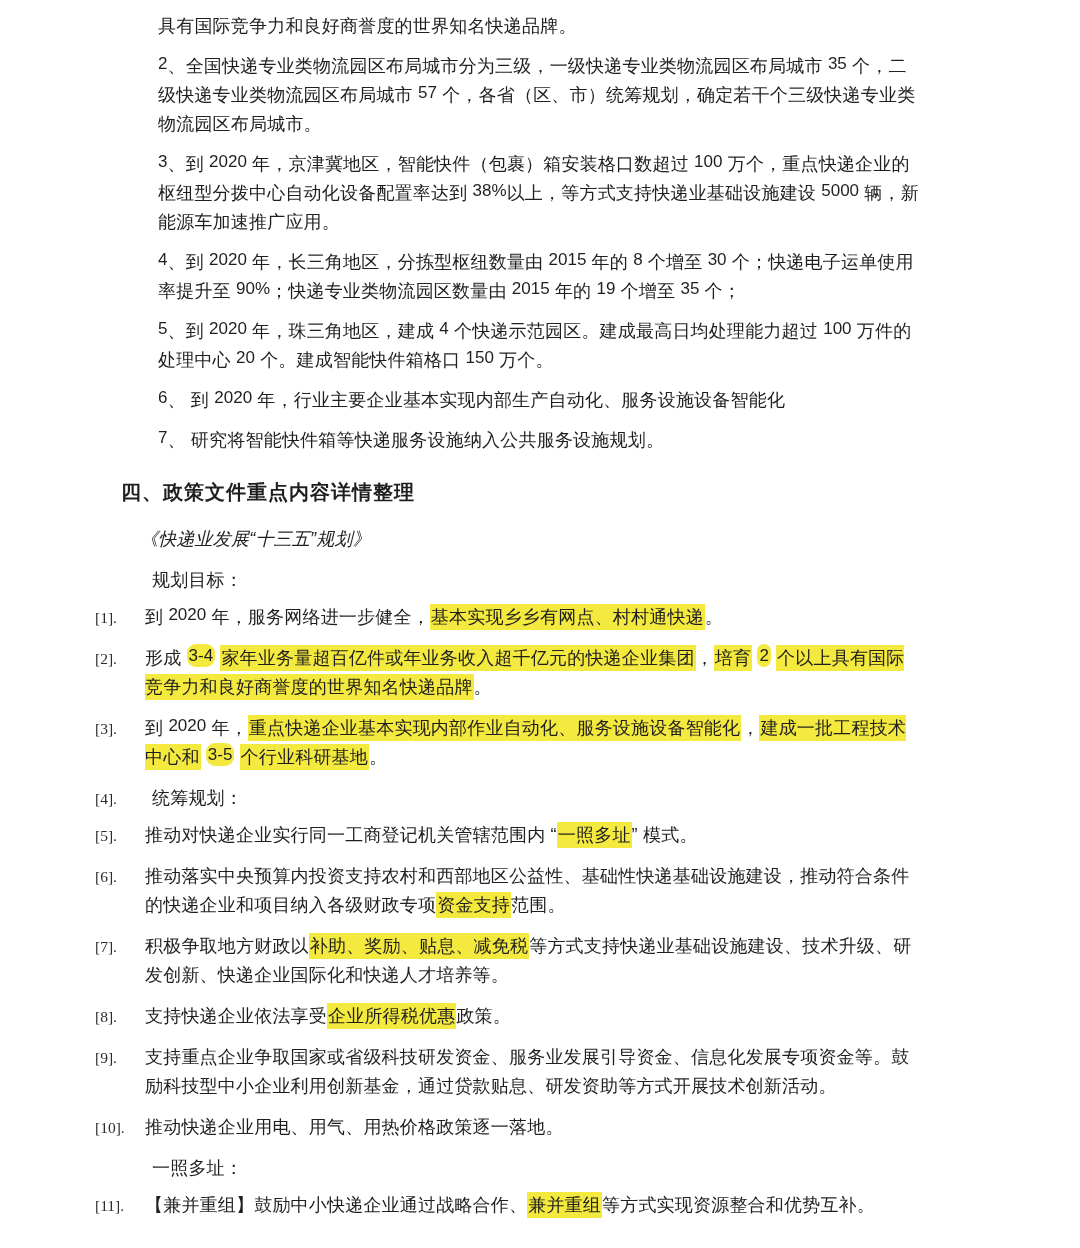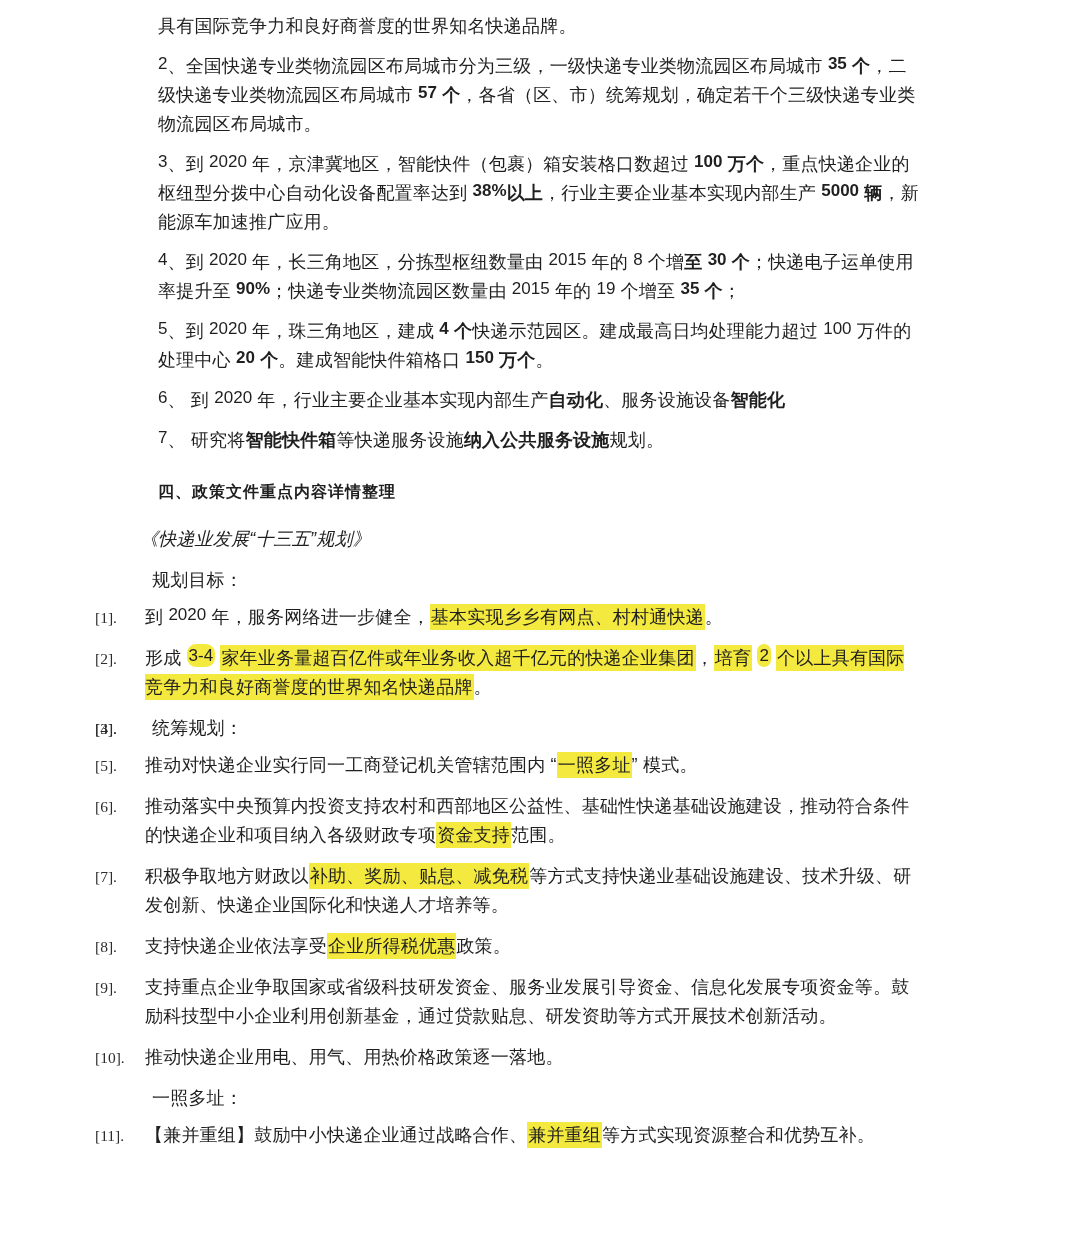--- a/index.html
+++ b/index.html
@@ -8,52 +8,52 @@
     background:#ffffff;color:#1f1f1f;
     font-family:"Liberation Sans",sans-serif;
     -webkit-font-smoothing:antialiased;
   }
   .doc{
     padding:12px 158px 0 95px;
     font-size:18px;line-height:29px;letter-spacing:0.2px;
   }
   .para{margin:0 0 11px 63px;}
   .section-heading{
-    margin:20px 0 16px 63px;
-    font-size:16px;line-height:34px;font-weight:700;letter-spacing:1px;
+    margin:20px 0 16px 26px;
+    font-size:20px;line-height:34px;font-weight:700;letter-spacing:1px;
   }
   .doc-title{margin:0 0 12px 45px;font-style:italic;}
   .group-label{margin:0 0 8px 57px;font-weight:400;}
   .blist{margin:0;}
   .bitem{position:relative;padding-left:50px;margin:0 0 12px 0;}
   .bitem .marker{
     position:absolute;left:0;top:0;
     font-family:"Liberation Serif",serif;
     font-size:15.5px;color:#2c2c2c;letter-spacing:0;
   }
-  .b{font-weight:700;}
+  .b{font-weight:400;}
   .h{background:#f4e93e;padding:3px 1px;}
   .n{
     font-family:"Liberation Sans",sans-serif;
     position:relative;top:-3px;font-size:17px;letter-spacing:0;
   }
   .n.h{padding:2px 2px;border-radius:9px;}
 </style>
 </head>
 <body>
 
 <div class="doc">
 
   <p class="para"><span>具有国际竞争力和良好商誉度的世界知名快递品牌。</span></p>
 
   <div>
 
       <p class="para"><span class="n">2</span><span>、全国快递专业类物流园区布局城市分为三级，一级快递专业类物流园区布局城市 </span><span class="b n">35</span><span class="b"> 个</span><span>，二级快递专业类物流园区布局城市 </span><span class="b n">57</span><span class="b"> 个</span><span>，各省（区、市）统筹规划，确定若干个三级快递专业类物流园区布局城市。</span></p>
 
-      <p class="para"><span class="n">3</span><span>、到 </span><span class="n">2020</span><span> 年，京津冀地区，智能快件（包裹）箱安装格口数超过 </span><span class="b n">100</span><span class="b"> 万个</span><span>，重点快递企业的枢纽型分拨中心自动化设备配置率达到 </span><span class="b n">38%</span><span class="b">以上</span><span>，行业主要企业基本实现内部生产 </span><span class="b n">5000</span><span class="b"> 辆</span><span>，新能源车加速推广应用。</span></p>
+      <p class="para"><span class="n">3</span><span>、到 </span><span class="n">2020</span><span> 年，京津冀地区，智能快件（包裹）箱安装格口数超过 </span><span class="b n">100</span><span class="b"> 万个</span><span>，重点快递企业的枢纽型分拨中心自动化设备配置率达到 </span><span class="b n">38%</span><span class="b">以上</span><span>，等方式支持快递业基础设施建设 </span><span class="b n">5000</span><span class="b"> 辆</span><span>，新能源车加速推广应用。</span></p>
 
       <p class="para"><span class="n">4</span><span>、到 </span><span class="n">2020</span><span> 年，长三角地区，分拣型枢纽数量由 </span><span class="n">2015</span><span> 年的 </span><span class="n">8</span><span> 个增</span><span class="b">至 </span><span class="b n">30</span><span class="b"> 个</span><span>；快递电子运单使用率提升至 </span><span class="b n">90%</span><span>；快递专业类物流园区数量由 </span><span class="n">2015</span><span> 年的 </span><span class="n">19</span><span> 个增至 </span><span class="b n">35</span><span class="b"> 个</span><span>；</span></p>
 
       <p class="para"><span class="n">5</span><span>、到 </span><span class="n">2020</span><span> 年，珠三角地区，建成 </span><span class="b n">4</span><span class="b"> 个</span><span>快递示范园区。建成最高日均处理能力超过 </span><span class="n">100</span><span> 万件的处理中心 </span><span class="b n">20</span><span class="b"> 个</span><span>。建成智能快件箱格口 </span><span class="b n">150</span><span class="b"> 万个</span><span>。</span></p>
 
       <p class="para"><span class="n">6</span><span>、 到 </span><span class="n">2020</span><span> 年，行业主要企业基本实现内部生产</span><span class="b">自动化</span><span>、服务设施设备</span><span class="b">智能化</span></p>
 
       <p class="para"><span class="n">7</span><span>、 研究将</span><span class="b">智能快件箱</span><span>等快递服务设施</span><span class="b">纳入公共服务设施</span><span>规划。</span></p>
     </div>
 
@@ -72,20 +72,21 @@
               <span class="bcontent"><span>到 </span><span class="n">2020</span><span> 年，服务网络进一步健全，</span><span class="h">基本实现乡乡有网点、村村通快递</span><span>。</span></span>
             </div>
 
             <div class="bitem">
               <span class="marker">[2].</span>
               <span class="bcontent"><span>形成 </span><span class="h n">3-4</span><span> </span><span class="h">家年业务量超百亿件或年业务收入超千亿元的快递企业集团</span><span>，</span><span class="h">培育</span><span> </span><span class="h n">2</span><span> </span><span class="h">个以上具有国际竞争力和良好商誉度的世界知名快递品牌</span><span>。</span></span>
             </div>
 
             <div class="bitem">
               <span class="marker">[3].</span>
+              <span class="bcontent"><span>到 </span><span class="n">2020</span><span> 年，</span><span class="h">重点快递企业基本实现内部作业自动化、服务设施设备智能化</span><span>，</span><span class="h">建成一批工程技术中心和</span><span> </span><span class="h n">3-5</span><span> </span><span class="h">个行业科研基地</span><span>。</span></span>
             </div>
 
             <div class="bitem">
               <span class="marker">[4].</span>
             </div>
           </div>
       </div>
 
       <div class="group">
         <p class="group-label">统筹规划：</p>

